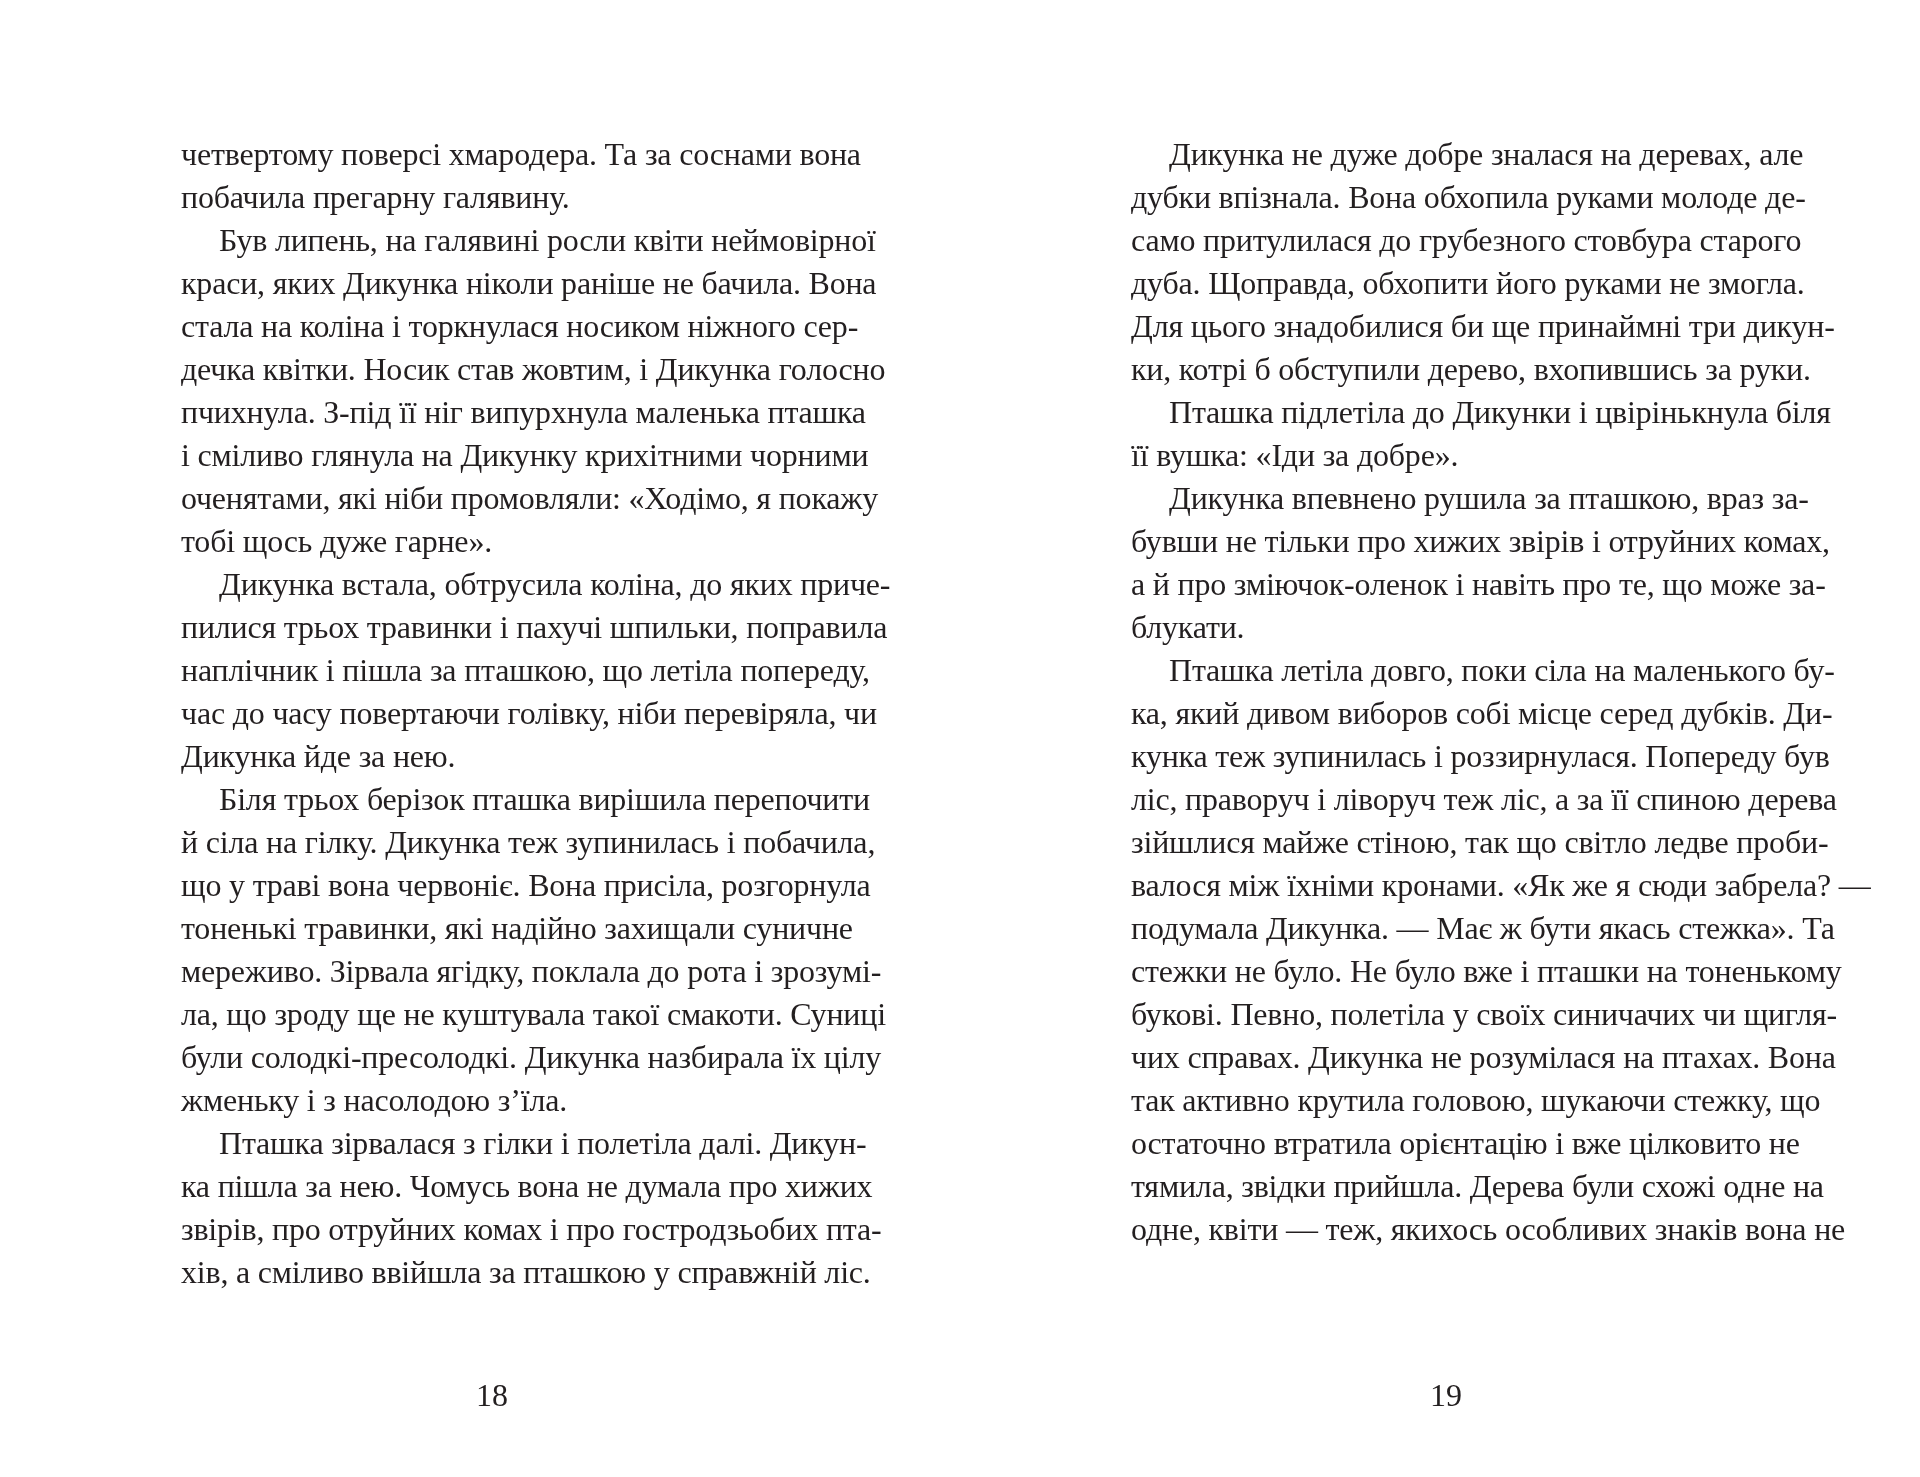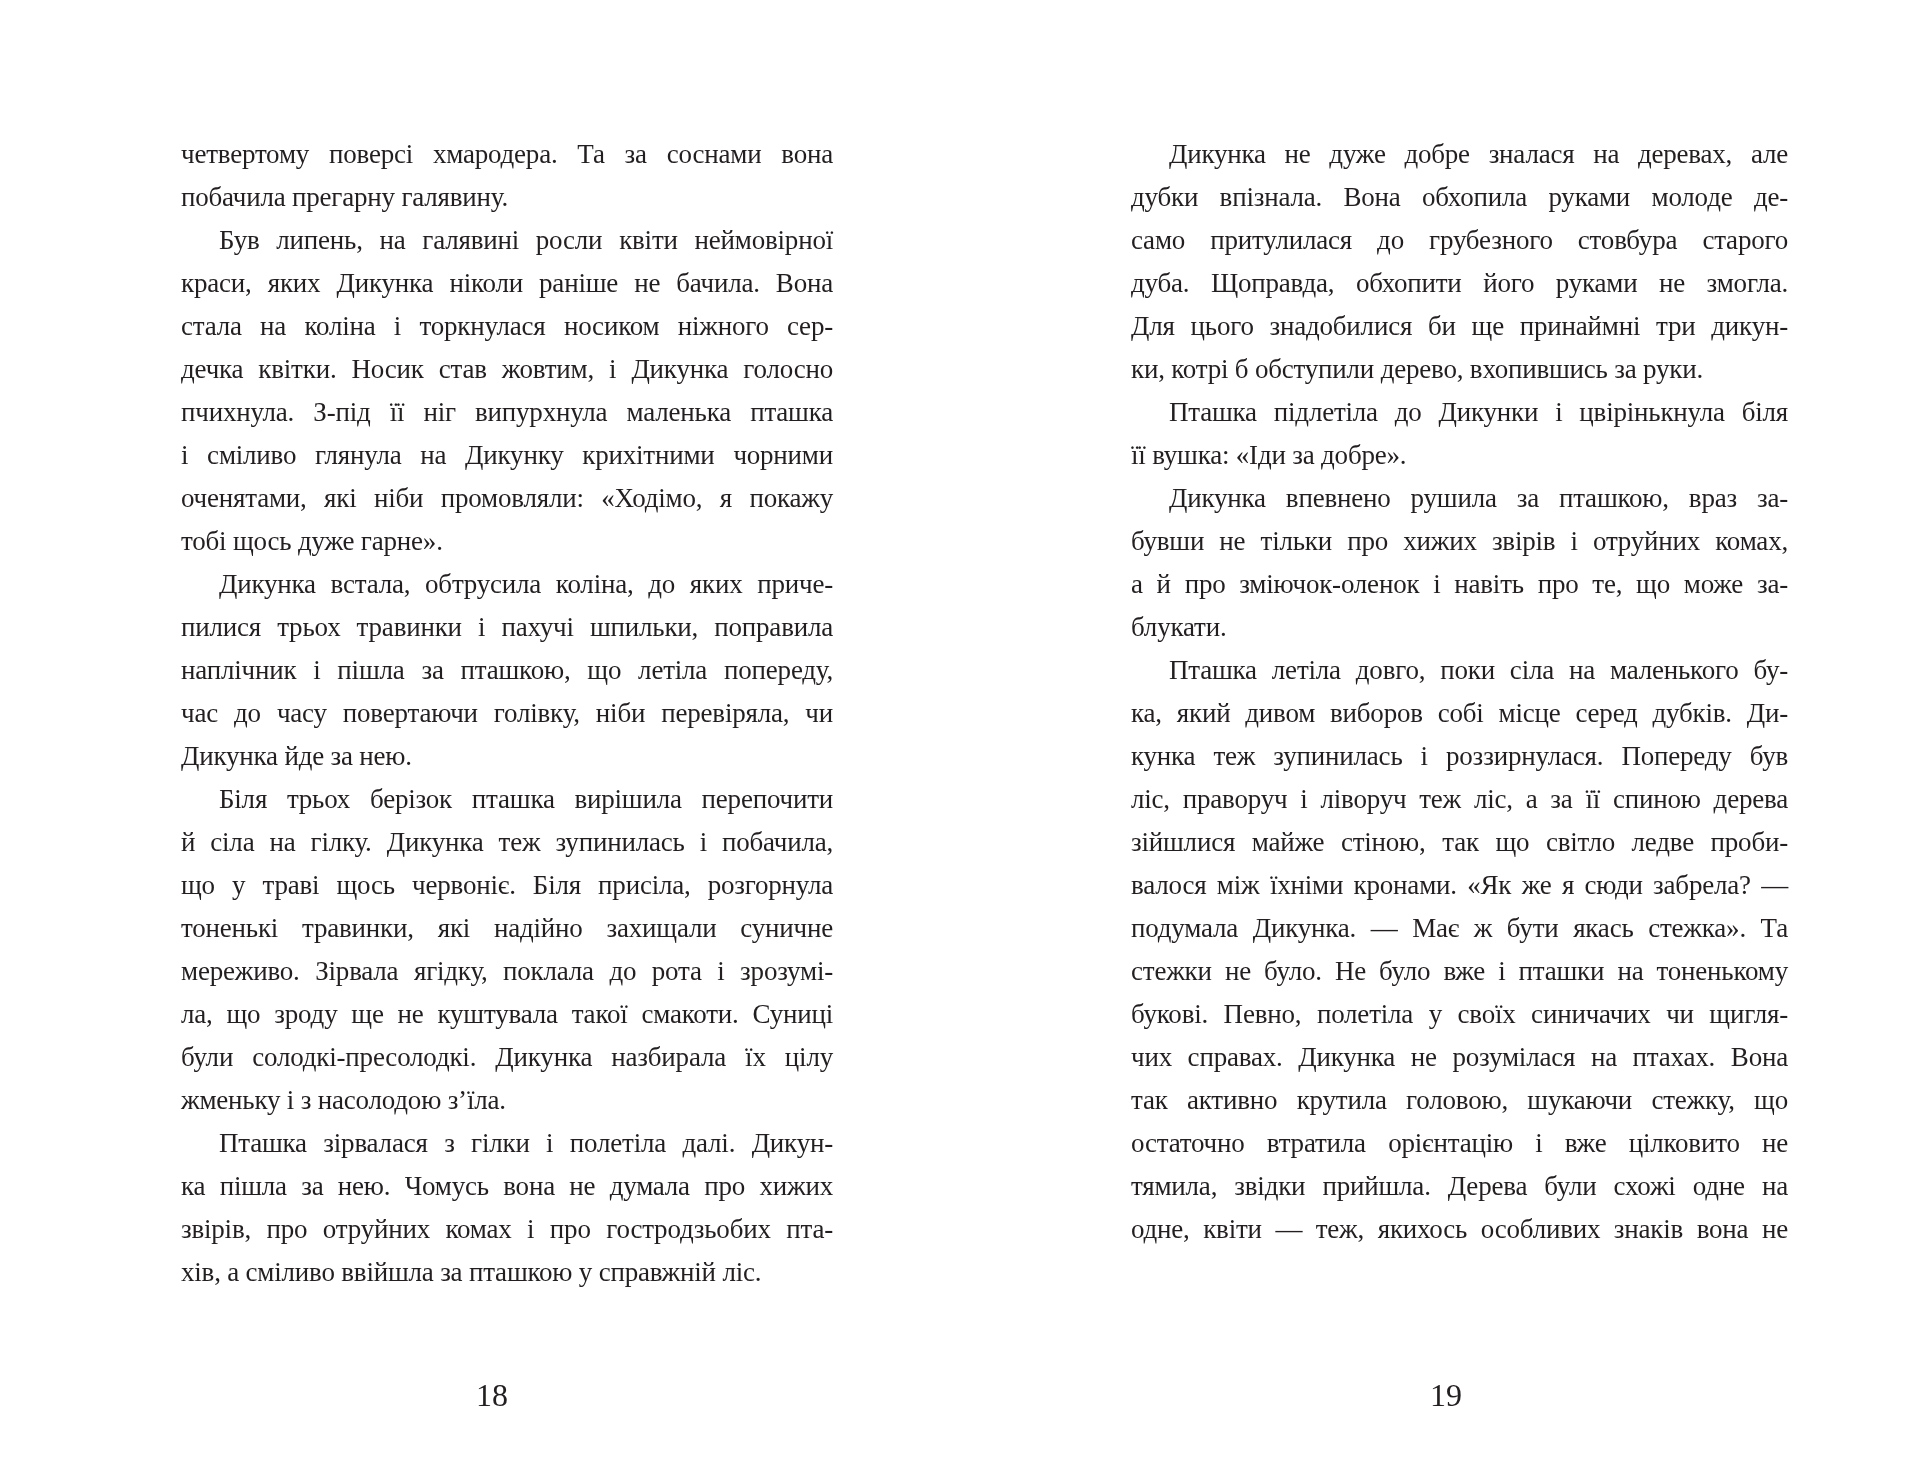--- a/index.html
+++ b/index.html
@@ -19,21 +19,21 @@
     position: absolute;
     top: 0;
     height: 1477px;
   }
   .page-left { left: 0; width: 960px; }
   .page-right { left: 960px; width: 960px; }
   .text-block {
     position: absolute;
     top: 133px;
     width: 690px;
-    font-size: 27px;
+    font-size: 32px;
     line-height: 43px;
     text-align: justify;
     letter-spacing: -0.2px;
     hyphens: manual;
   }
   .page-left .text-block { left: 143px; }
   .page-right .text-block { left: 133px; width: 695px; }
   .para {
     margin: 0;
     text-indent: 38px;
@@ -80,21 +80,21 @@
       <div class="para">
         <span class="line indent">Дикунка встала, обтрусила коліна, до яких приче-</span>
         <span class="line">пилися трьох травинки і пахучі шпильки, поправила</span>
         <span class="line">наплічник і пішла за пташкою, що летіла попереду,</span>
         <span class="line">час до часу повертаючи голівку, ніби перевіряла, чи</span>
         <span class="line last">Дикунка йде за нею.</span>
       </div>
       <div class="para">
         <span class="line indent">Біля трьох берізок пташка вирішила перепочити</span>
         <span class="line">й сіла на гілку. Дикунка теж зупинилась і побачила,</span>
-        <span class="line">що у траві щось червоніє. Біля присіла, розгорнула</span>
+        <span class="line">що у траві вона червоніє. Вона присіла, розгорнула</span>
         <span class="line">тоненькі травинки, які надійно захищали суничне</span>
         <span class="line">мереживо. Зірвала ягідку, поклала до рота і зрозумі-</span>
         <span class="line">ла, що зроду ще не куштувала такої смакоти. Суниці</span>
         <span class="line">були солодкі-пресолодкі. Дикунка назбирала їх цілу</span>
         <span class="line last">жменьку і з насолодою з’їла.</span>
       </div>
       <div class="para">
         <span class="line indent">Пташка зірвалася з гілки і полетіла далі. Дикун-</span>
         <span class="line">ка пішла за нею. Чомусь вона не думала про хижих</span>
         <span class="line">звірів, про отруйних комах і про гостродзьобих пта-</span>

